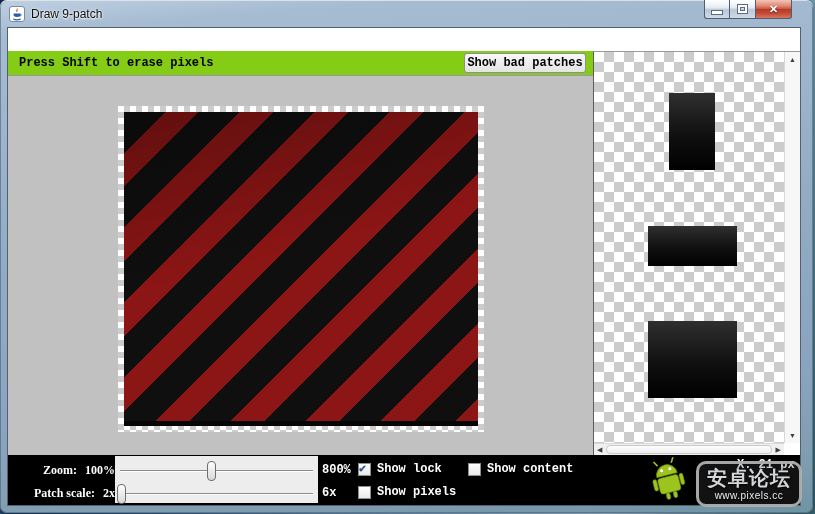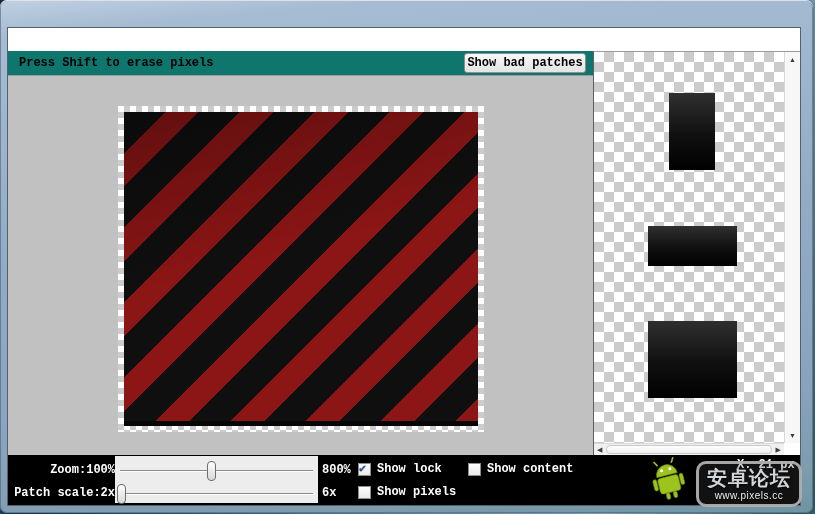--- a/index.html
+++ b/index.html
@@ -47,21 +47,21 @@
   }
   .menubar {
     position:absolute; left:0; top:0; right:0; height:23px;
     background:linear-gradient(#ffffff,#f0f0f0); border-bottom:1px solid #cfcfcf;
   }
   .menu-item { display:inline-block; padding:0 10px; line-height:22px; font-size:12px; color:#000; }
 
   
   .alert-bar {
     position:absolute; left:0; top:23px; width:585px; height:25px;
-    background:#0f766e; border-bottom:1px solid #9a9a9a;
+    background:#84cc16; border-bottom:1px solid #9a9a9a;
   }
   .alert-msg { position:absolute; left:11px; top:5px; font-size:12px; font-weight:bold; color:#000; }
   .alert-btn {
     position:absolute; right:7px; top:2px; width:122px; height:20px;
     background:linear-gradient(#f7f7f7,#e4e4e4); border:1px solid #8e8e8e; border-radius:3px;
     font-size:12px; font-weight:bold; color:#000; text-align:center; line-height:18px;
   }
   .editor { position:absolute; left:0; top:48px; width:585px; height:379px; background:#c1c1c1; }
   .checker6 {
     background-color:#fff;
@@ -115,21 +115,21 @@
   .hthumb {
     position:absolute; left:12px; right:12px; top:1px; height:9px;
     background:linear-gradient(#fefefe,#ededed); border:1px solid #c9c9c9; border-radius:4px;
   }
 
   
   .bottombar {
     position:absolute; left:0; top:427px; width:792px; height:50px;
     background:#000; color:#fff; font-weight:bold; font-size:12px;
   }
-  .bb-label { position:absolute; width:107px; display:flex; justify-content:flex-end; white-space:pre; }
+  .bb-label { position:absolute; width:107px; display:flex; justify-content:flex-end; gap:8px; white-space:pre;font-family:Liberation Serif, serif; }
   .bb-zoom-label  { left:0; top:8px; }
   .bb-patch-label { left:0; top:31px; }
   .slider-panel { position:absolute; left:107px; top:1px; width:203px; height:47px; background:#ededed; }
   .slider-track { position:absolute; left:5px; right:5px; height:0; border-top:1px solid #8a8a8a; border-bottom:1px solid #fdfdfd; }
   .st1 { top:14px; } .st2 { top:37px; }
   .slider-thumb {
     position:absolute; width:9px; height:20px; border-radius:4px;
     background:linear-gradient(#fefefe,#d8d8d8); border:1px solid #6e6e6e;
   }
   .th1 { left:92px; top:5px; } .th2 { left:2px; top:28px; }
@@ -159,20 +159,41 @@
     color:#d4d7da; text-shadow:0 1px 2px #000, 0 0 2px #222; line-height:24px; margin-top:2px;
   }
   .wm-url { font-size:10px; color:#efefef; text-shadow:0 1px 1px #000; letter-spacing:.5px; }
   .wm-robot { position:absolute; left:2px; bottom:10px; width:48px; height:48px; transform:rotate(-14deg); }
 </style>
 </head>
 <body>
 
 <div class="window">
 
+  <div class="titlebar">
+    <svg class="app-icon" viewBox="0 0 16 16">
+      <rect x="0.5" y="0.5" width="15" height="15" rx="2.5" fill="#ffffff" stroke="#7a8aa0"></rect>
+      <path d="M8 2.6 c1.2 1 -1.2 2 0 3.2" stroke="#d4502a" stroke-width="1.1" fill="none"></path>
+      <path d="M4.6 7.6 h6.8 v1.2 a3.4 2.2 0 0 1 -6.8 0 z" fill="#2a5fa5"></path>
+      <path d="M11.2 8 c1.4 0 1.4 2 -0.6 2" stroke="#2a5fa5" stroke-width="1" fill="none"></path>
+      <path d="M4.2 13 c2 .9 5.6 .9 7.6 0" stroke="#2a5fa5" stroke-width="1.2" fill="none"></path>
+    </svg>
+    <div class="title-text">Draw 9-patch</div>
+    <div class="win-buttons">
+      <div class="win-btn min">
+          <div class="glyph-min"></div>
+        </div>
+      <div class="win-btn max">
+          <div class="glyph-max"></div>
+        </div>
+      <div class="win-btn close">
+          <span>✕</span>
+        </div>
+    </div>
+  </div>
 
   <div class="client">
 
 
     <div class="alert-bar">
       <span class="alert-msg mono">Press Shift to erase pixels</span>
       <div class="alert-btn mono">Show bad patches</div>
     </div>
 
     <div class="editor">

